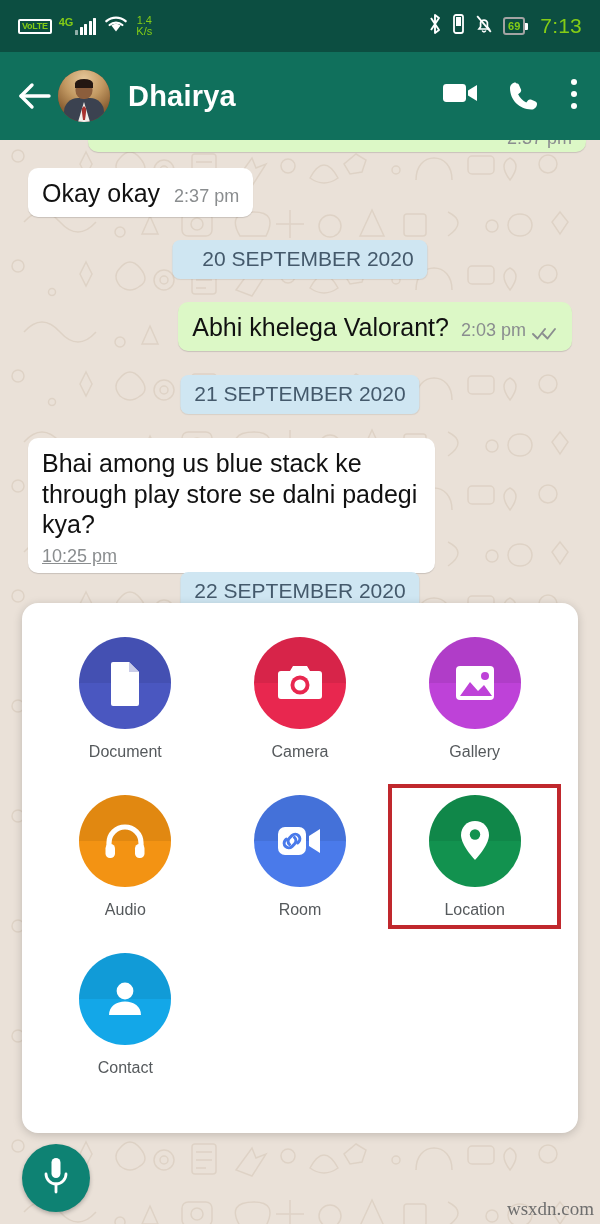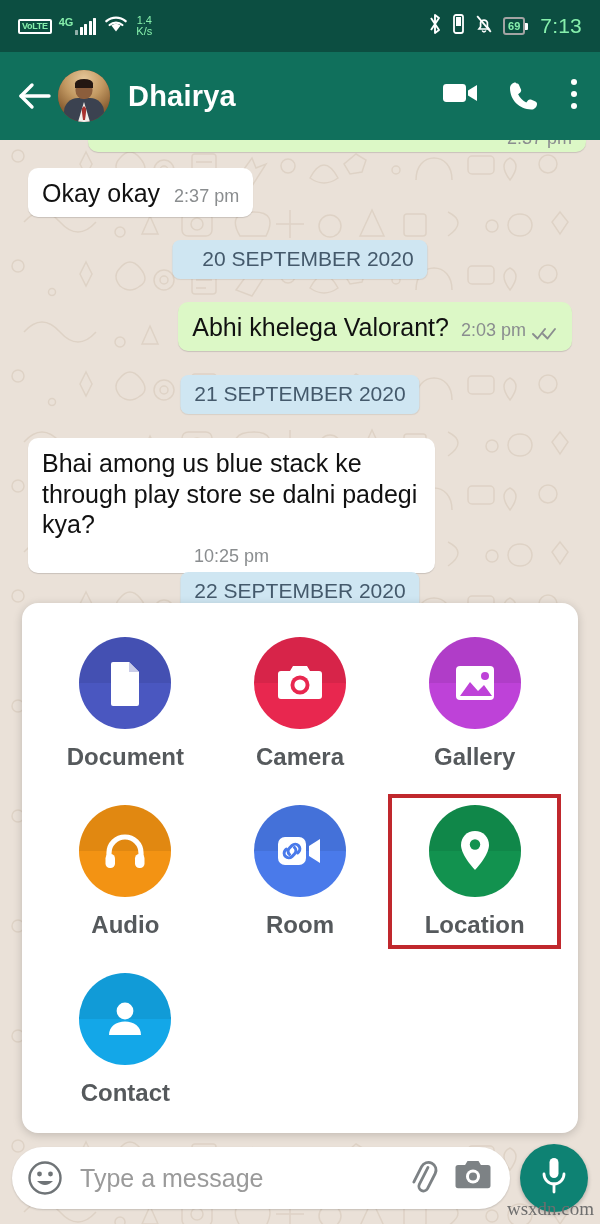--- a/index.html
+++ b/index.html
@@ -15,21 +15,21 @@
     overflow: hidden;
   }
 
   
   #statusbar {
     position: absolute; top: 0; left: 0;
     width: 600px; height: 52px;
     background: #0C4E41;
     display: flex; align-items: center;
     padding: 0 18px;
-    color: #86efac;
+    color: #84cc16;
   }
   .sb-left { display: flex; align-items: center; gap: 7px; }
   .sb-right { display: flex; align-items: center; gap: 9px; margin-left: auto; }
   .volte-box {
     border: 2px solid #FFFFFF;
     border-radius: 2px;
     font-size: 9px; font-weight: bold;
     letter-spacing: -0.3px;
     padding: 1px 2px;
     line-height: 1;
@@ -144,21 +144,21 @@
   #bub-okay { left: 28px; top: 28px; }
   #bub-okay .txt { display: inline; }
   #bub-okay .meta { margin-left: 14px; }
 
   #chip-20 { left: 50%; transform: translateX(-50%); top: 100px; padding-left: 30px; }
   #bub-valorant { right: 28px; top: 162px; }
   #bub-valorant .meta { margin-left: 12px; }
   #chip-21 { left: 50%; transform: translateX(-50%); top: 235px; }
 
   #bub-bhai { left: 28px; top: 298px; width: 407px; padding-bottom: 6px; }
-  #bub-bhai .meta { display: block; text-align: center; margin-top: 6px; }
+  #bub-bhai .meta { display: block; text-align: left; margin-top: 6px; text-decoration: underline; }
 
   #chip-22 { left: 50%; transform: translateX(-50%); top: 432px; }
 
   
   #attach-panel {
     position: absolute; left: 22px; top: 463px;
     width: 556px; height: 530px;
     background: #FFFFFF;
     border-radius: 16px;
     box-shadow: 0 2px 10px rgba(0,0,0,.18);
@@ -173,21 +173,21 @@
     width: 92px; height: 92px; border-radius: 50%;
     display: flex; align-items: center; justify-content: center;
     position: relative; overflow: hidden;
   }
   .attach-circle .gl {
     position: absolute; left: 0; right: 0; top: 0; height: 50%;
     background: rgba(0,0,0,.07);
   }
   .attach-circle svg { position: relative; z-index: 2; }
   .attach-label {
-    margin-top: 14px; font-size: 24px; color: #55595C; font-weight: bold;
+    margin-top: 14px; font-size: 16px; color: #55595C;
   }
   .highlight-box {
     position: absolute; left: 1px; right: 1px; top: -3px; bottom: -6px;
     border: 4px solid #C0282D; pointer-events: none;
   }
 
   
   #inputbar {
     position: absolute; left: 0; bottom: 0;
     width: 600px; height: 84px;
@@ -481,43 +481,20 @@
               <path d="M4 37 c0 -8.8 7.2 -13.6 16 -13.6 s16 4.8 16 13.6 Z" fill="#fff"></path>
             </svg>
           </span>
           <span class="attach-label">Contact</span>
         </div>
 
       </div>
     </div>
 
     <div id="inputbar">
-      <div class="input-pill">
-        <span class="pill-icon">
-          <svg width="38" height="38" viewBox="0 0 38 38">
-            <circle cx="19" cy="19" r="15.5" stroke="#6F7477" stroke-width="2.4" fill="none"></circle>
-            <circle cx="13.5" cy="15" r="2.4" fill="#6F7477"></circle>
-            <circle cx="24.5" cy="15" r="2.4" fill="#6F7477"></circle>
-            <path d="M11 22 q8 8 16 0 Z" fill="#6F7477"></path>
-          </svg>
-        </span>
-        <span class="placeholder">Type a message</span>
-        <span class="pill-icon">
-          <svg width="38" height="38" viewBox="0 0 38 38">
-            <path d="M27 10.5 L13.5 24 a4.6 4.6 0 0 0 6.5 6.5 L32 18.5 a7.6 7.6 0 0 0 -10.8 -10.8 L9 20" stroke="#7D8285" stroke-width="2.8" fill="none" stroke-linecap="round" stroke-linejoin="round" transform="rotate(-18 19 19)"></path>
-          </svg>
-        </span>
-        <span class="pill-icon">
-          <svg width="38" height="32" viewBox="0 0 38 32">
-            <path d="M13.5 2 h11 l2.4 4 h7 a2.6 2.6 0 0 1 2.6 2.6 v18 a2.6 2.6 0 0 1 -2.6 2.6 H4.1 A2.6 2.6 0 0 1 1.5 26.6 V8.6 A2.6 2.6 0 0 1 4.1 6 h7 Z" fill="#7D8285"></path>
-            <circle cx="19" cy="17.5" r="7" fill="#FFFFFF"></circle>
-            <circle cx="19" cy="17.5" r="4" fill="#7D8285"></circle>
-          </svg>
-        </span>
-      </div>
       <div class="mic-btn">
         <span>
           <svg width="30" height="40" viewBox="0 0 30 40">
             <rect x="10.5" y="2" width="9" height="20" rx="4.5" fill="#fff"></rect>
             <path d="M5 18 a10 10 0 0 0 20 0" stroke="#fff" stroke-width="2.8" fill="none" stroke-linecap="round"></path>
             <line x1="15" y1="28" x2="15" y2="36" stroke="#fff" stroke-width="2.8" stroke-linecap="round"></line>
           </svg>
         </span>
       </div>
     </div>

